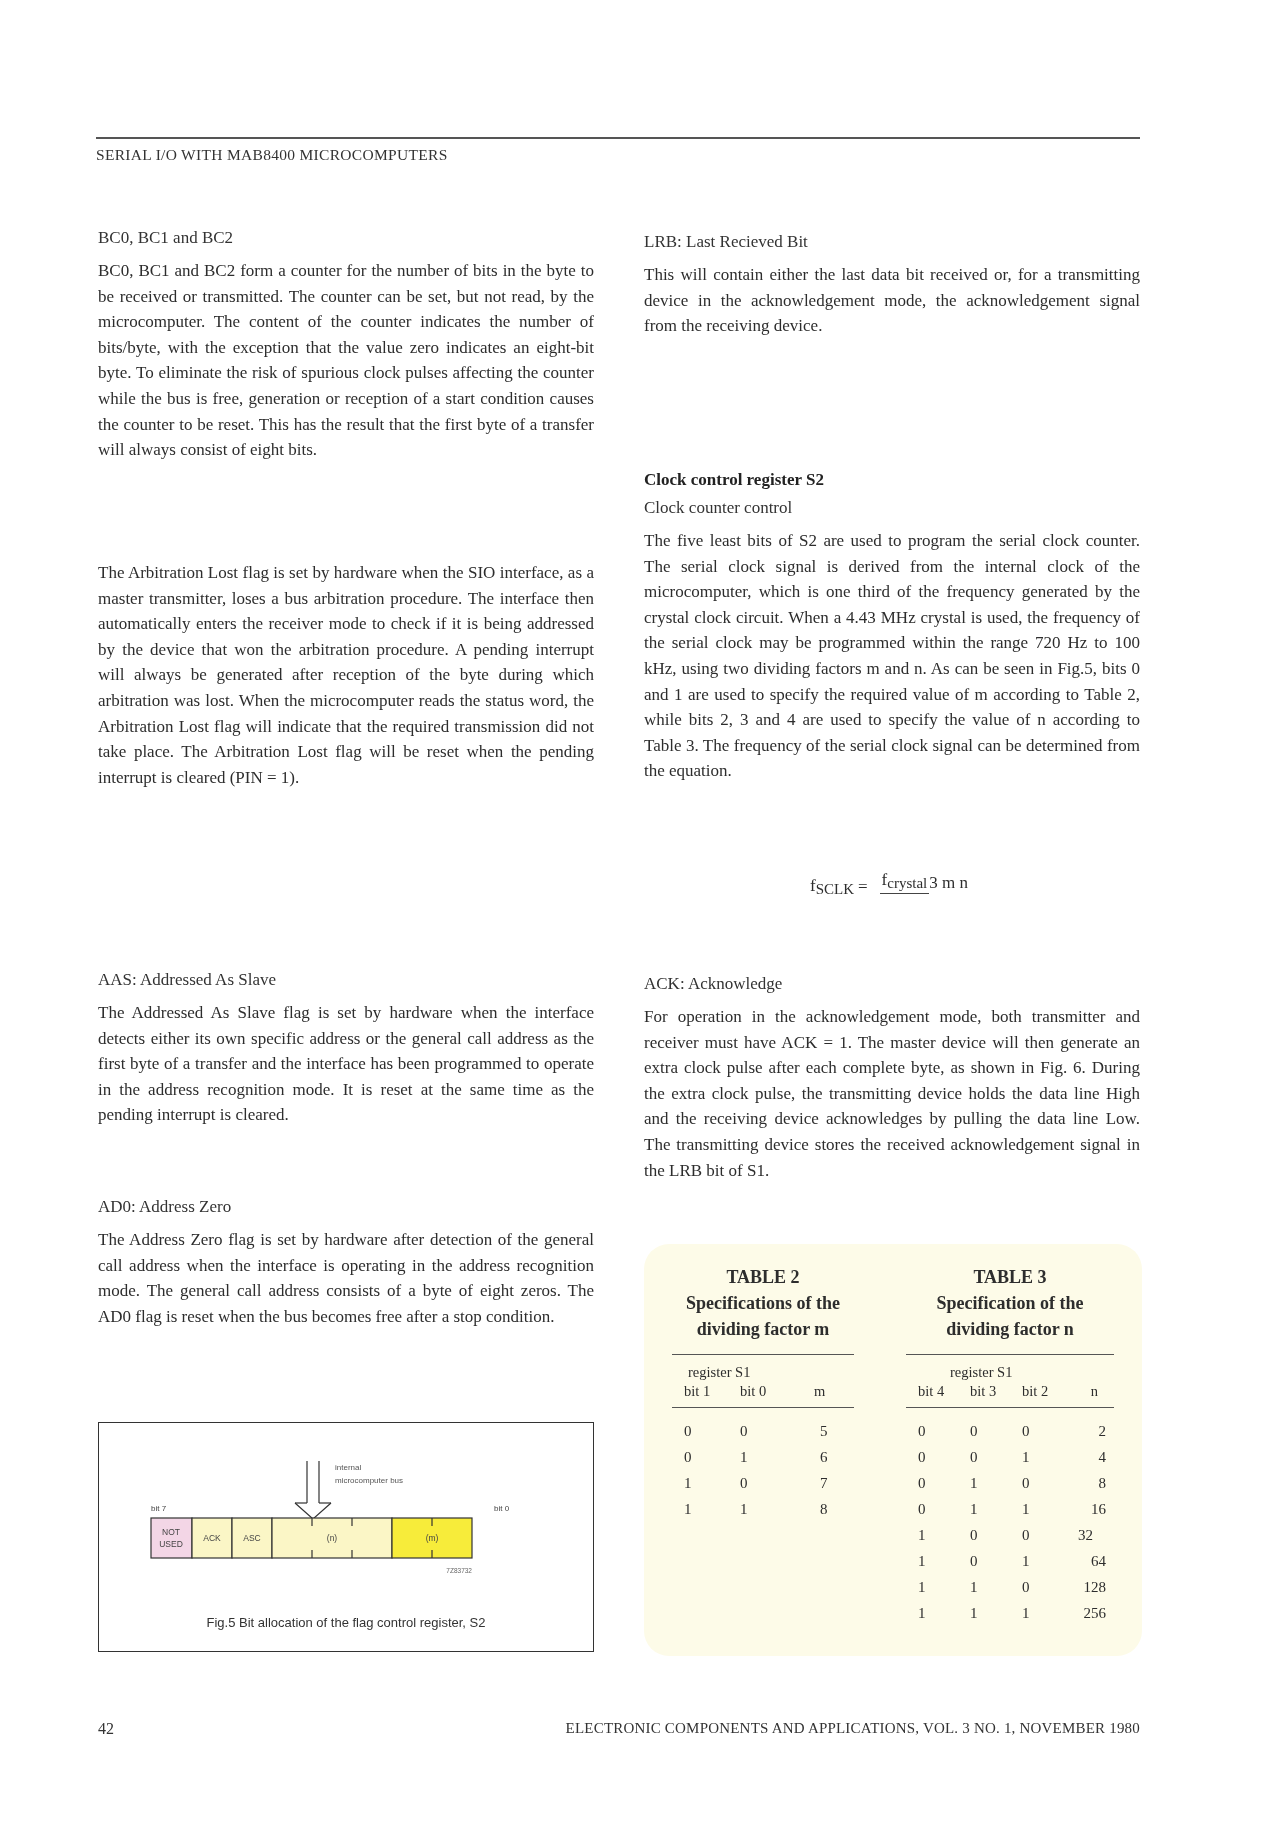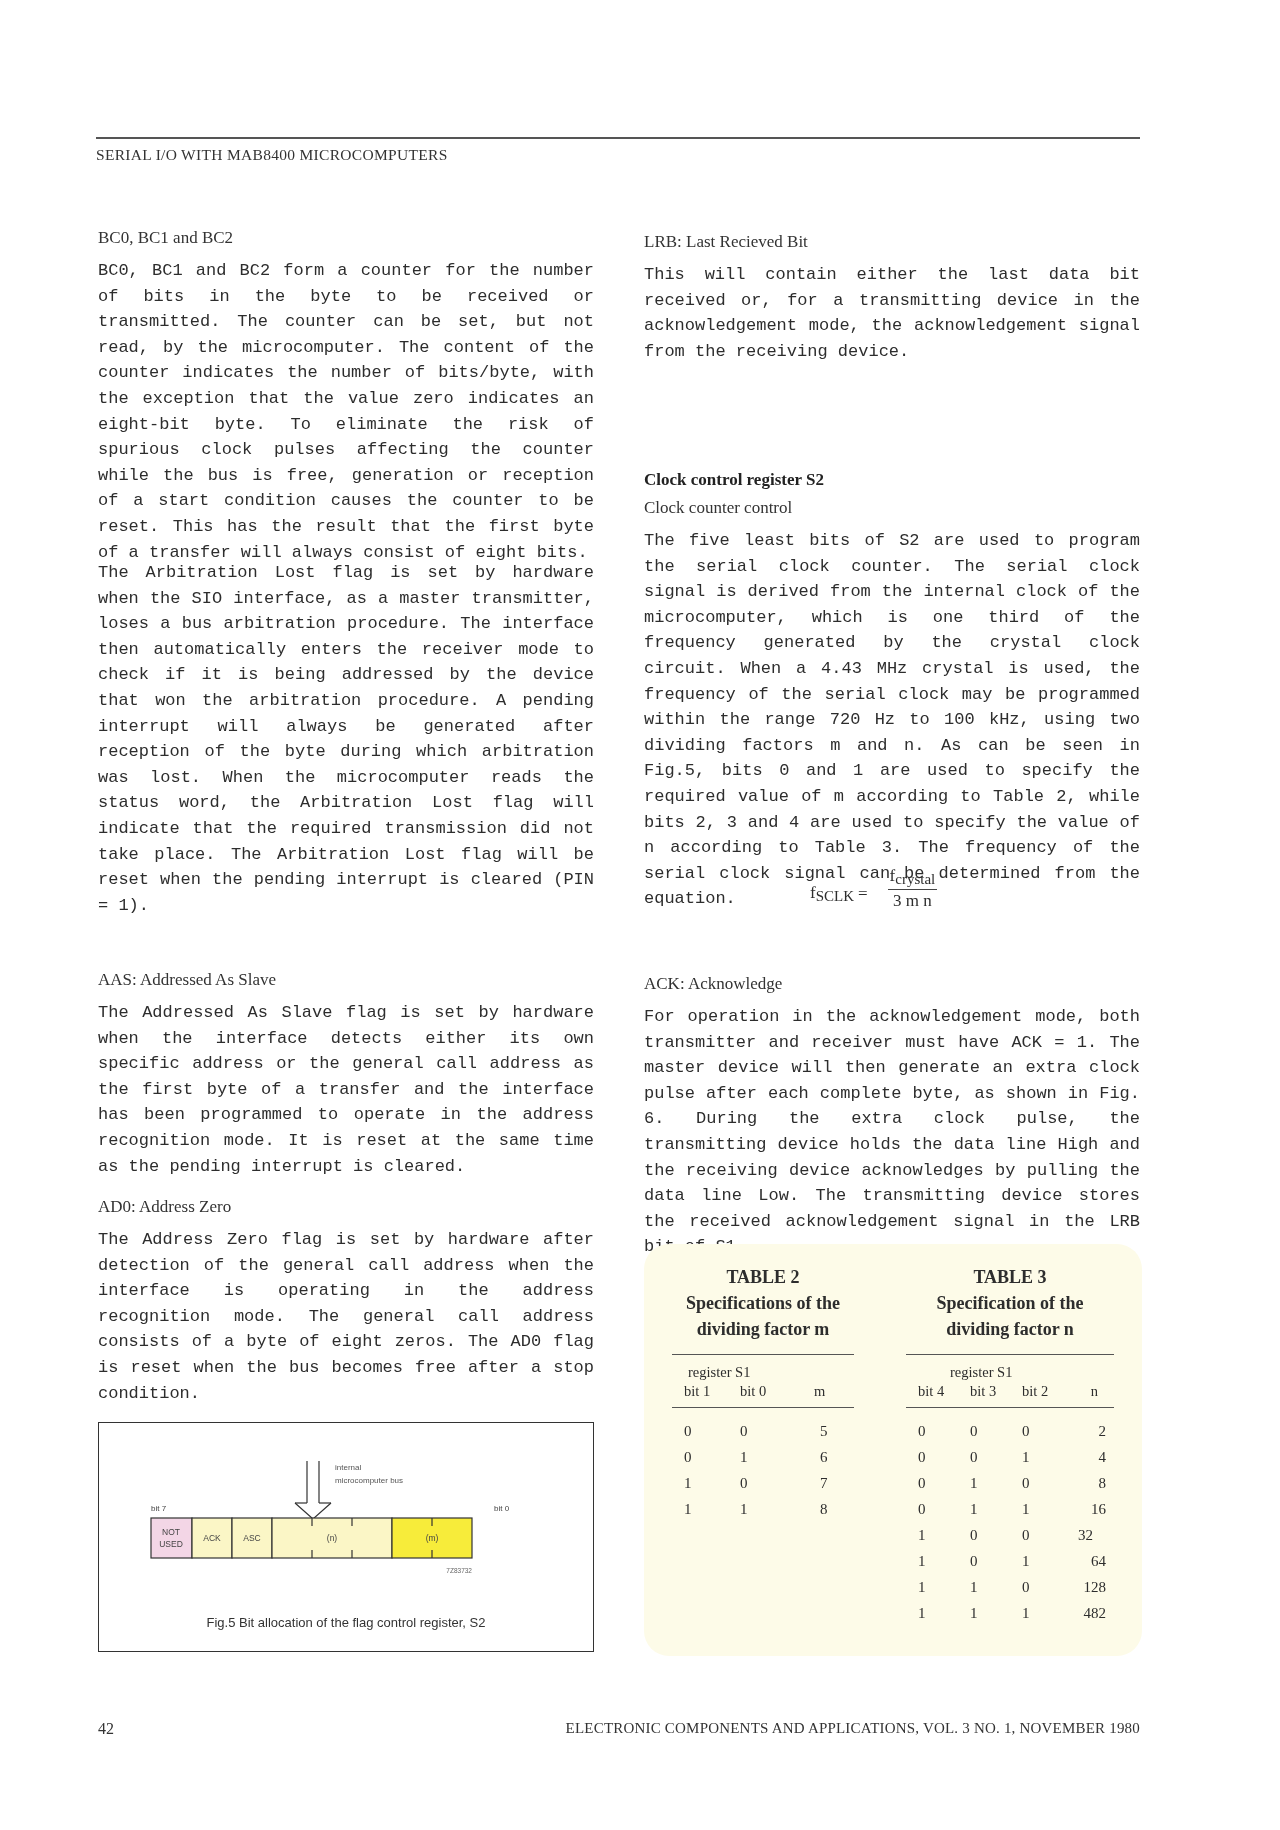--- a/index.html
+++ b/index.html
@@ -3,26 +3,26 @@
 <meta charset="utf-8">
 <style>
   html, body { margin: 0; padding: 0; background: #ffffff; }
   body { width: 1280px; height: 1830px; position: relative; overflow: hidden;
          font-family: "Liberation Serif", "DejaVu Serif", serif; color: #2a2a2a; }
   .top-rule { position: absolute; left: 96px; top: 137px; width: 1044px; height: 2px; background: #555; }
   .running-head { position: absolute; left: 96px; top: 146px; font-size: 15.5px; letter-spacing: 0.3px; color: #333; }
   .col-left { left: 98px; }
   .sec-title { font-size: 17px; margin: 0 0 10px 0; color: #333; }
   .sec-bold { font-weight: bold; font-size: 17px; margin: 0 0 8px 0; color: #222; }
-  p.body { margin: 0; font-size: 17px; line-height: 25.6px; text-align: justify; color: #2d2d2d; font-family: Liberation Mono, monospace; }
+  p.body { margin: 0; font-size: 17px; line-height: 25.6px; text-align: justify; color: #2d2d2d; }
   .block { position: absolute; width: 496px; }
 
   .equation { position: absolute; left: 810px; top: 866px; font-size: 17px; display: flex; align-items: center; color: #2d2d2d; }
   .eq-lhs { margin-right: 4px; padding-top: 10px; }
-  .eq-frac { display: inline-flex; flex-direction: column; align-items: center; margin-left: 20px; }
+  .eq-frac { display: inline-flex; flex-direction: row; align-items: center; margin-left: 12px; }
   .eq-num { border-bottom: 1px solid #444; padding: 0 2px 1px; }
   .eq-den { padding-top: 1px; }
   .sub { font-size: 15px; vertical-align: -3px; }
 
   .figure { position: absolute; left: 98px; top: 1422px; width: 496px; height: 230px; border: 1.5px solid #333; box-sizing: border-box; background: #fff; }
   .fig-svg { position: absolute; left: 0; top: 0; }
   .fig-caption { position: absolute; left: 0; width: 100%; top: 192px; text-align: center; font-family: "Liberation Sans", "DejaVu Sans", sans-serif; font-size: 13px; color: #333; }
 
   .tables { position: absolute; left: 644px; top: 1244px; width: 498px; height: 412px; background: #fdfbe8; border-radius: 25px; }
   .tbl { position: absolute; top: 20px; font-size: 16px; color: #2d2d2d; }
@@ -222,20 +222,20 @@
         <div class="tbl-row">
           <span class="c" style="width: 52px; text-align: left; padding-left: 12px;">1</span>
           <span class="c" style="width: 52px; text-align: left;">1</span>
           <span class="c" style="width: 56px; text-align: left;">0</span>
           <span class="c" style="width: 28px; text-align: right;">128</span>
         </div>
         <div class="tbl-row">
           <span class="c" style="width: 52px; text-align: left; padding-left: 12px;">1</span>
           <span class="c" style="width: 52px; text-align: left;">1</span>
           <span class="c" style="width: 56px; text-align: left;">1</span>
-          <span class="c" style="width: 28px; text-align: right;">482</span>
+          <span class="c" style="width: 28px; text-align: right;">256</span>
         </div>
       </div>
   </div>
 </div>
 
 <div style="position:absolute; left:98px; top:1720px; font-size:16px; color:#333;">42</div>
 <div style="position:absolute; right:140px; top:1720px; font-size:15px; letter-spacing:0.2px; color:#333;">ELECTRONIC COMPONENTS AND APPLICATIONS, VOL. 3 NO. 1, NOVEMBER 1980</div>
 
 </body></html>

